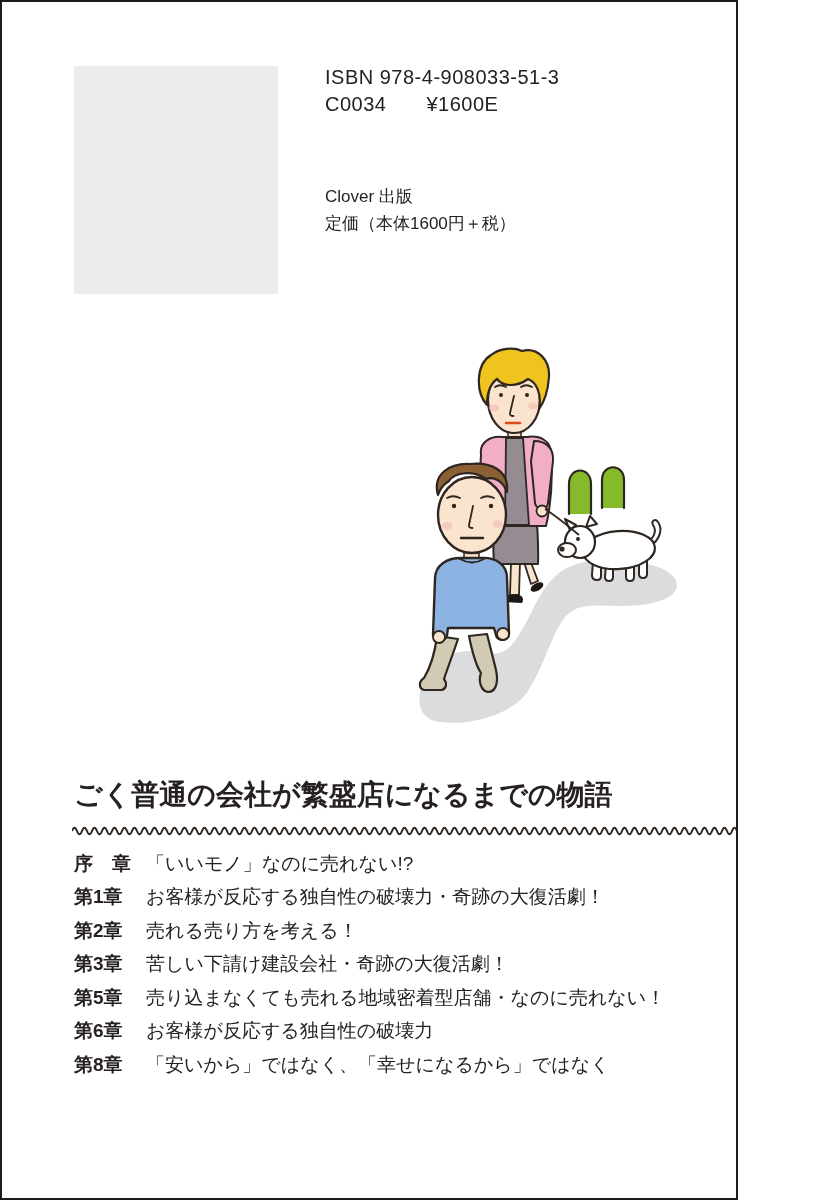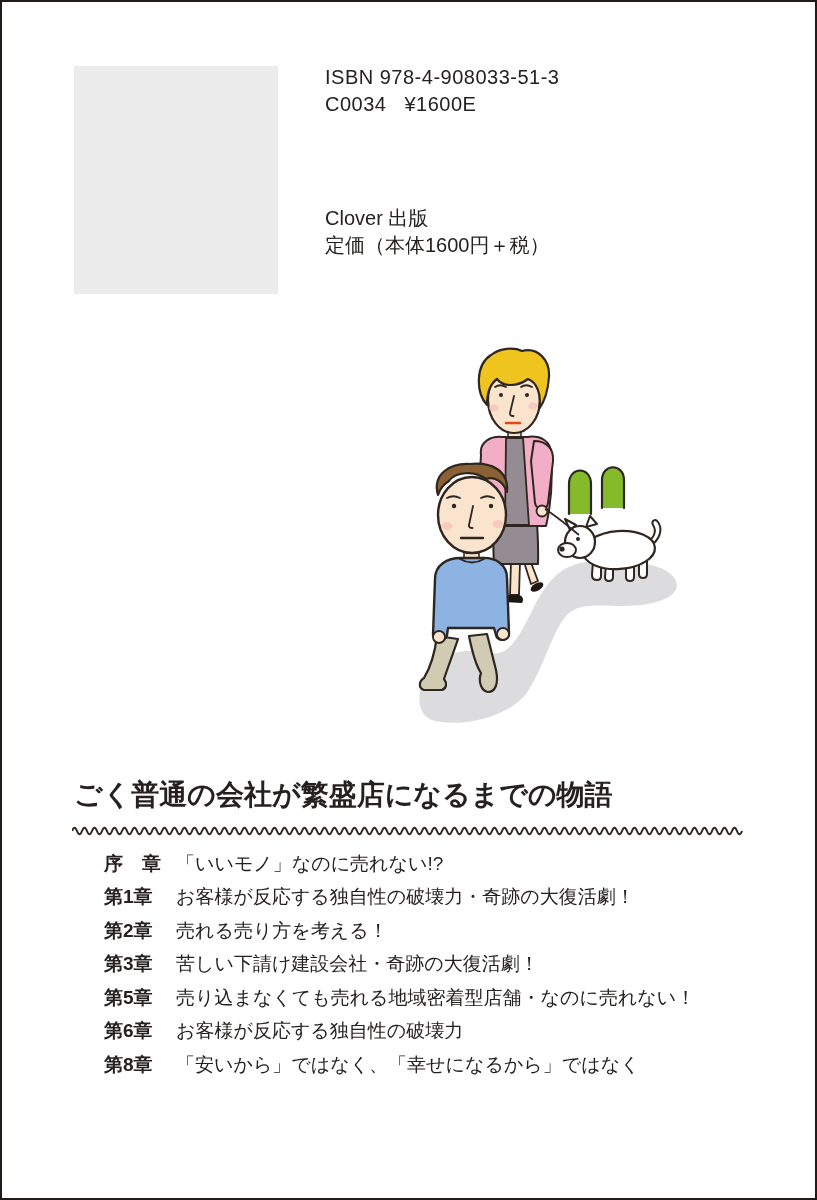--- a/index.html
+++ b/index.html
@@ -6,37 +6,37 @@
     --c-outline:#2e2620; --c-skin:#fbe4cd; --c-blush:#f5c2b8;
     --c-hair-blonde:#f0c41f; --c-hair-brown:#8a6034;
     --c-pink:#f2aec6; --c-dress:#958b92; --c-blue:#8db3e3;
     --c-khaki:#d2cbb4; --c-green:#85ba2b; --c-shadow:#dcdbdd;
     --c-dog:#ffffff; --c-shoe:#1c1713; --c-mouth:#e0481e;
     --c-text:#262120; --c-box:#ececec; --c-border:#201b17;
   }
   *{margin:0;padding:0;box-sizing:border-box;}
   html,body{background:#ffffff;}
   body{font-family:"Liberation Sans","DejaVu Sans",sans-serif;color:var(--c-text);}
-  .page{position:relative;width:817px;height:1200px;background:#ffffff;
+  .page{position:relative;width:738px;height:1200px;background:#ffffff;
         border:2px solid var(--c-border);overflow:hidden;}
   .barcode-box{position:absolute;left:72px;top:64px;width:204px;height:228px;
         background:var(--c-box);}
   .colophon{position:absolute;left:323px;top:62px;font-size:20px;line-height:27px;
         letter-spacing:.5px;color:var(--c-text);}
-  .colophon .row2{display:flex;gap:18px;}
-  .publisher-block{position:absolute;left:323px;top:203px;font-size:20px;line-height:27px;
+  .colophon .row2{display:flex;gap:40px;}
+  .publisher-block{position:absolute;left:323px;top:181px;font-size:17px;line-height:27px;
         color:var(--c-text);}
   .illustration{position:absolute;left:415px;top:335px;width:290px;height:390px;}
   .tagline{position:absolute;left:72px;top:774px;width:690px;font-size:28px;
         font-weight:800;letter-spacing:0;color:var(--c-text);white-space:nowrap;}
   .wavy-underline{position:absolute;left:70px;top:819px;width:672px;height:15px;}
   .toc{position:absolute;left:72px;top:845px;width:690px;display:flex;
         flex-direction:column;}
   .toc-row{display:flex;align-items:center;height:33.5px;font-size:19px;}
-  .toc-label{width:72px;font-weight:700;flex:none;margin-left:30px;}
+  .toc-label{width:72px;font-weight:700;flex:none;}
   .toc-title{font-weight:500;white-space:nowrap;}
 </style>
 </head>
 <body>
 
 <div class="page">
 
   <div class="barcode-box"></div>
 
   <div class="colophon">

